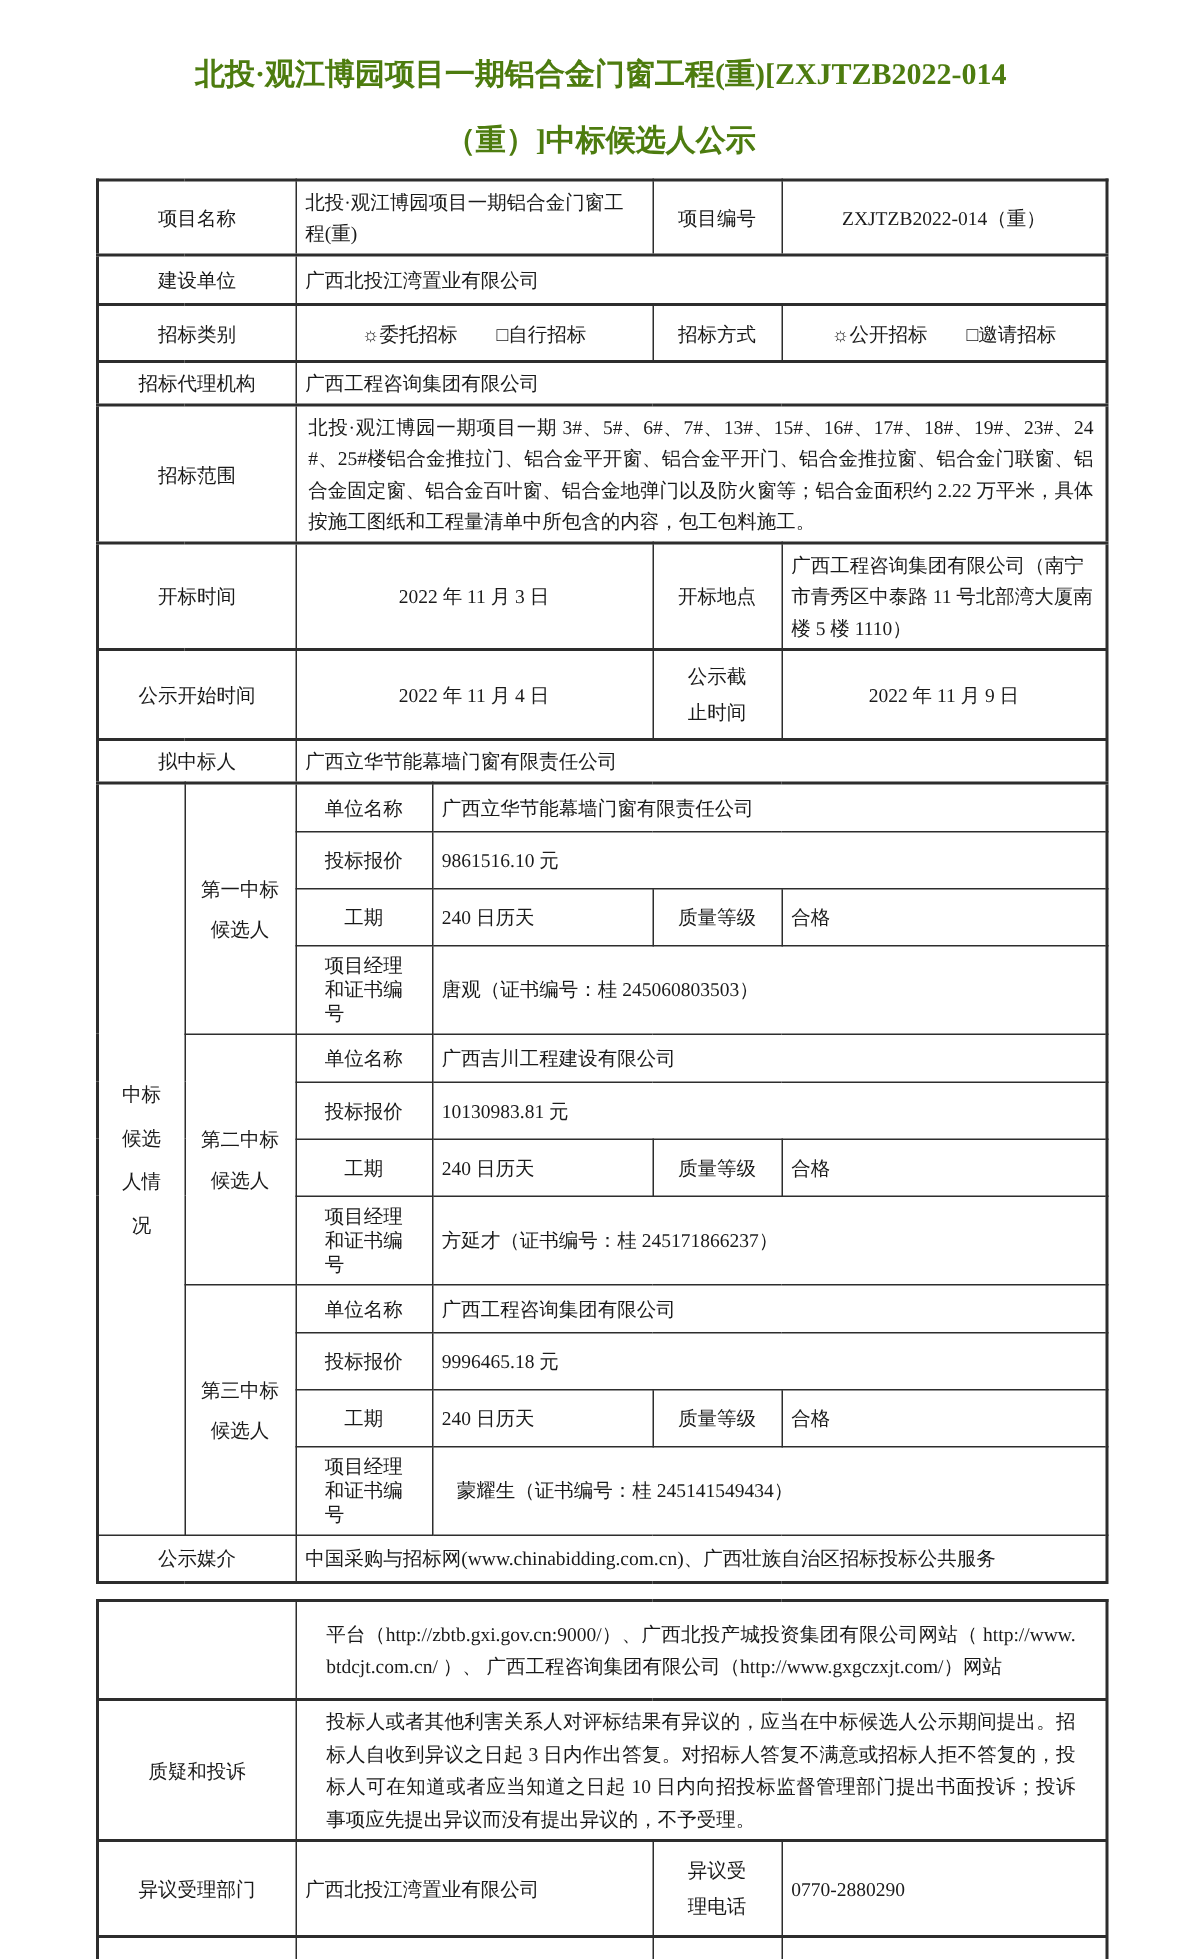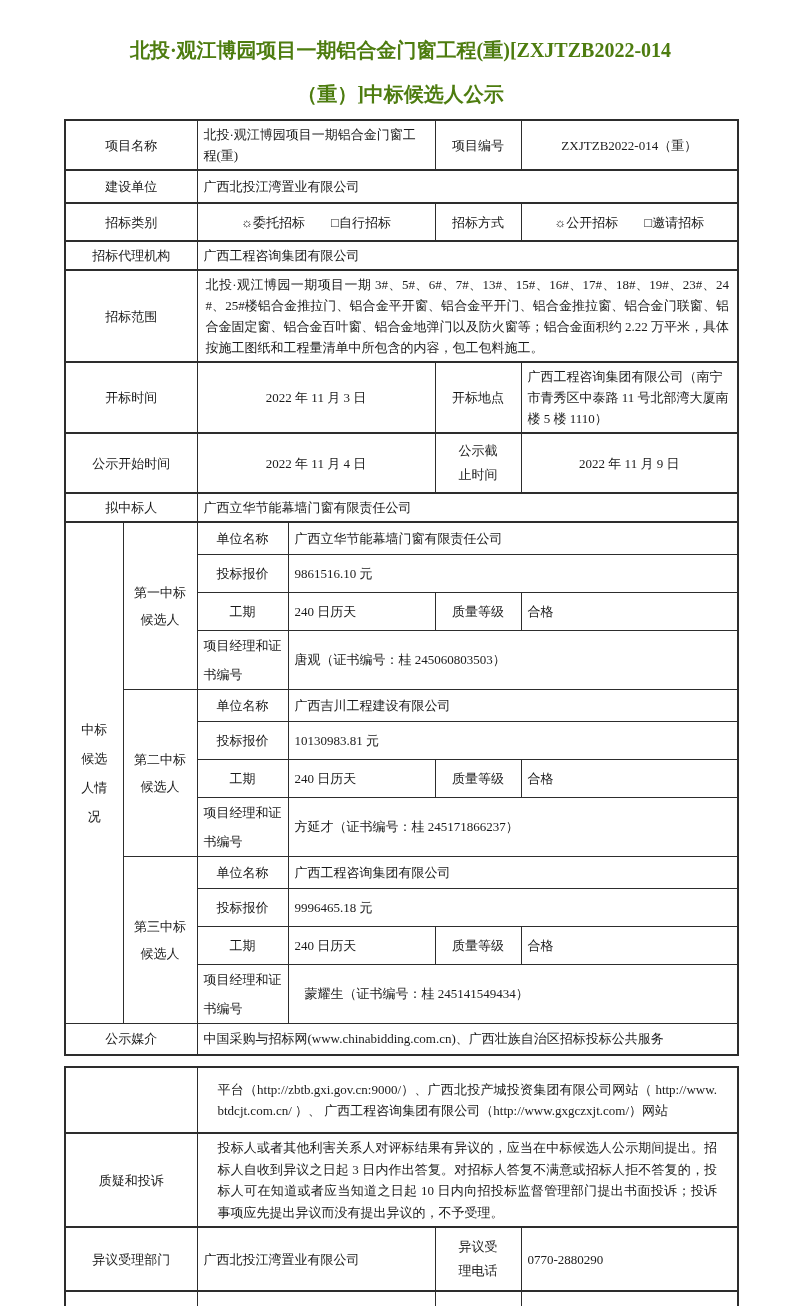--- a/index.html
+++ b/index.html
@@ -34,21 +34,21 @@
     word-break: break-all;
   }
   tr.major > td { border-bottom-width: 2px; }
   .lbl { text-align: center; }
   .ctr { text-align: center; }
   .lft { text-align: left; }
   .just { text-align: justify; }
   .price { text-align: left; }
   .vlbl { text-align: center; padding: 0 9px; line-height: 29px; }
   .rank { text-align: center; padding: 0 10px; line-height: 27px; }
-  .mgr-lbl { text-align: justify; padding: 0 6px; line-height: 29px; margin-top: 48px; }
+  .mgr-lbl { text-align: justify; padding: 0 19px; line-height: 16px; margin-top: 48px; }
   .small-lbl { padding: 2px 20px; line-height: 24px; text-align: center; }
   .nowrapcell { white-space: nowrap; overflow: visible; }
   .h50 { height: 50px; }
   .h33 { height: 33px; }
   .h30 { height: 38px; }
   .h29 { height: 29px; margin-top: 32px; }
   .h84 { height: 84px; }
   .h62 { height: 62px; }
   .h60 { height: 60px; }
   .h32 { height: 32px; }

